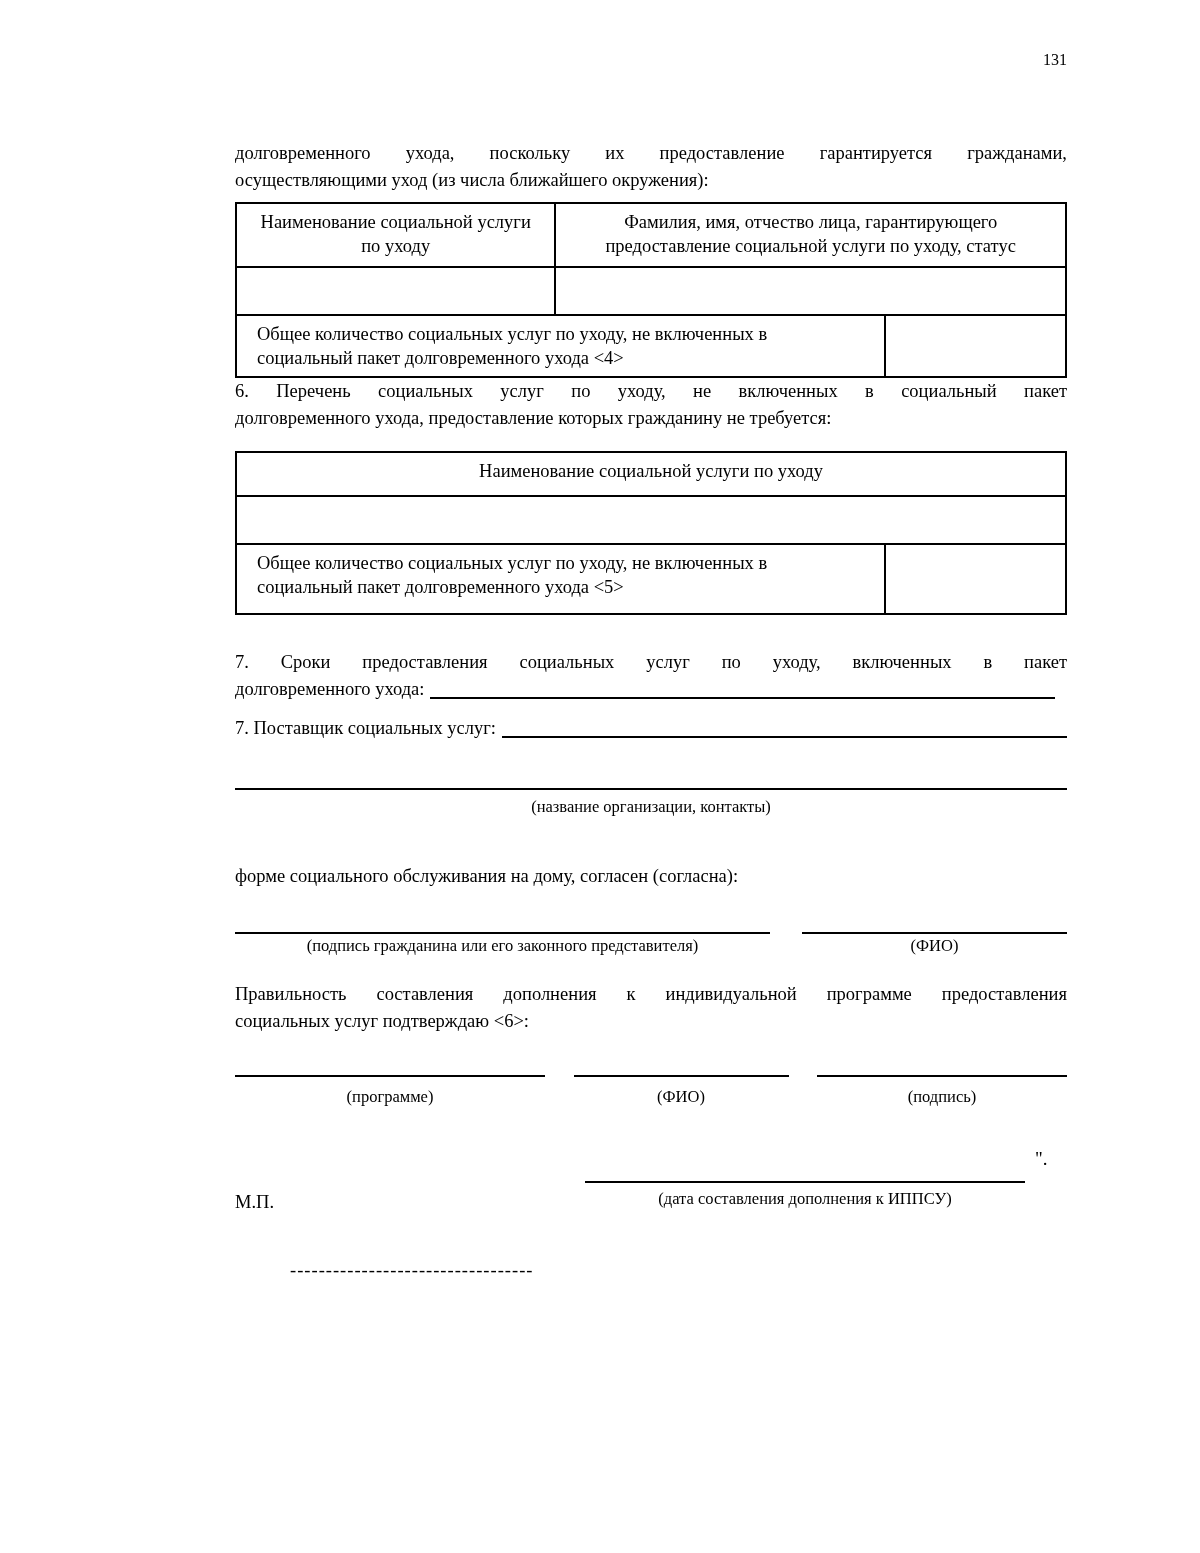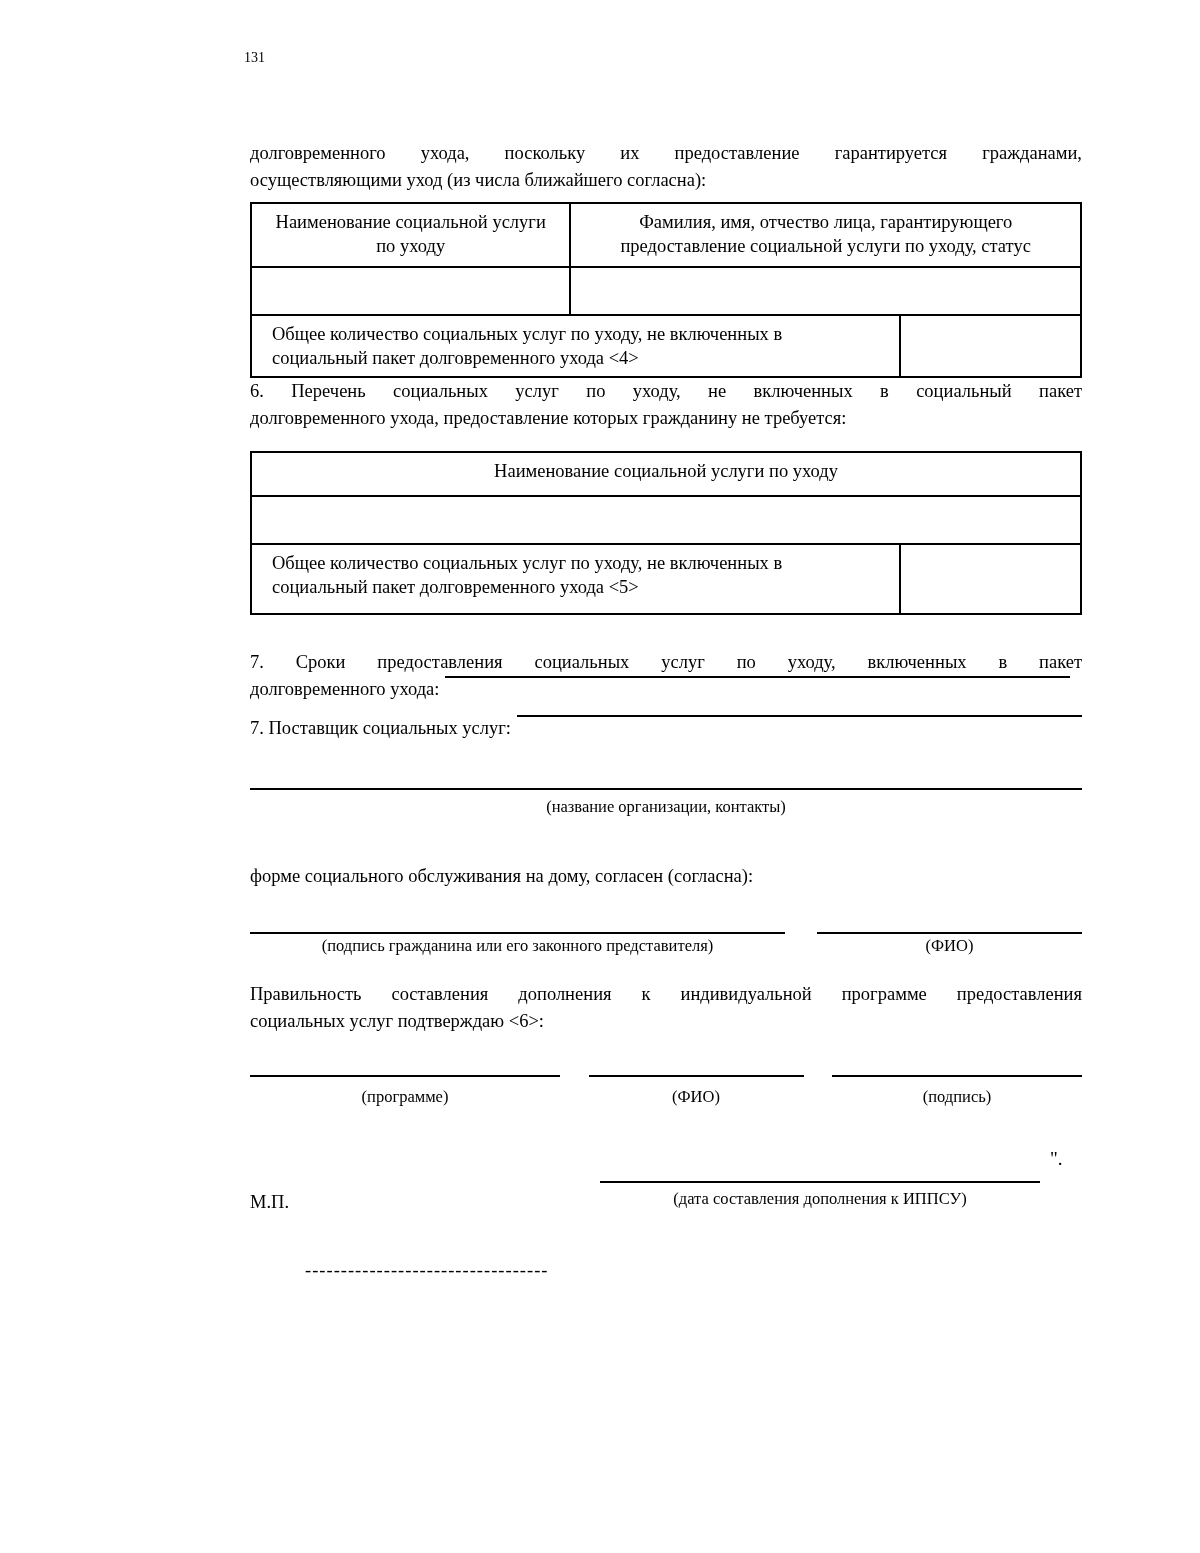--- a/index.html
+++ b/index.html
@@ -8,42 +8,42 @@
     position:relative;
     width:1200px; height:1553px;
     background:#ffffff;
     font-family:"Liberation Serif","DejaVu Serif",serif;
     color:#000;
     font-size:18.5px;
     line-height:1.45;
     overflow:hidden;
   }
   .page-number {
-    position:absolute; top:48px; left:244px; width:832px;
-    text-align:left; font-size:14px;
+    position:absolute; top:48px; left:235px; width:832px;
+    text-align:right; font-size:16px;
   }
-  .content { position:absolute; left:250px; top:0; width:832px; }
+  .content { position:absolute; left:235px; top:0; width:832px; }
 
   .jspread { text-align:justify; text-align-last:justify; }
   .jleft  { text-align:left; }
 
   table.doc {
     border-collapse:collapse; width:832px;
     font-size:18.5px; line-height:1.3;
   }
   table.doc td {
     border:2px solid #000;
     padding:6px 20px;
     vertical-align:top;
   }
   td.th { text-align:center; vertical-align:middle; }
   tr.empty-r td { height:48px; }
   td.total-lbl { text-align:left; }
 
-  .flexline { display:flex; align-items:flex-start; }
+  .flexline { display:flex; align-items:flex-end; }
   .hline-fill {
     flex:1 1 auto; height:0;
     border-bottom:2px solid #000;
     margin-left:6px; margin-bottom:4px;
   }
 
   .org-line { border-top:2px solid #000; height:0; width:832px; }
   .caption { font-size:16.5px; text-align:center; }
 
   .row-flex { display:flex; }
@@ -56,21 +56,21 @@
 <body>
 
 <div class="page">
 
   <div class="page-number">131</div>
 
   <div class="content">
 
     <div style="margin-top:140px;">
       <div class="jspread">долговременного ухода, поскольку их предоставление гарантируется гражданами,</div>
-      <div class="jleft">осуществляющими уход (из числа ближайшего согласна):</div>
+      <div class="jleft">осуществляющими уход (из числа ближайшего окружения):</div>
     </div>
 
     <table class="doc" style="margin-top:8px;">
       <colgroup>
           <col style="width:320px">
           <col style="width:331px">
           <col style="width:181px">
         </colgroup>
       <tbody>
           <tr>

